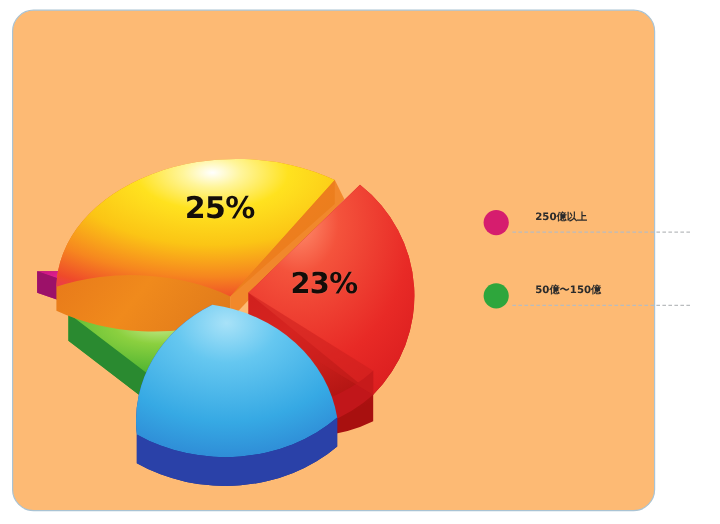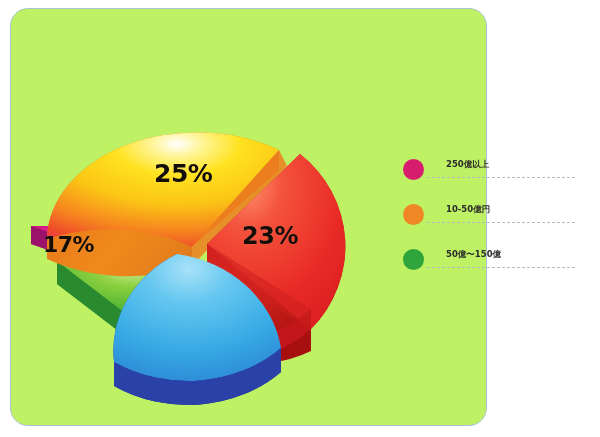--- a/index.html
+++ b/index.html
@@ -1,23 +1,23 @@
 <!DOCTYPE html>
 <html><head>
 <meta charset="utf-8">
 <style>
   html,body{margin:0;padding:0;}
   body{
     width:600px;height:437px;overflow:hidden;background:#ffffff;
     font-family:"Liberation Sans","DejaVu Sans",sans-serif;
   }
   .card{
-    position:absolute;left:10px;top:8px;width:477px;height:418px;
+    position:absolute;left:10px;top:8px;width:536px;height:418px;
     box-sizing:border-box;
-    background:#bef264;
+    background:#fdba74;
     border:1.5px solid #a9c3d4;
     border-radius:18px;
   }
 
   
   .chart-area{
     position:absolute;left:18px;top:105px;width:350px;height:300px;
   }
   .pie-svg{position:absolute;left:0;top:0;}
 
@@ -35,21 +35,21 @@
   .pct-23{left:213px;top:108px;font-size:24px;}
   .pct-24{left:139px;top:170px;font-size:24px;}
   .pct-20{left:52px;top:163px;font-size:23px;}
   .pct-17{left:14px;top:118px;font-size:22px;}
 
   
   .legend{
     position:absolute;left:392px;top:148px;width:178px;
   }
   .legend-item{
-    position:relative;height:45px;
+    position:relative;height:45px;margin-top:16px;
   }
   .dot{
     position:absolute;left:0;top:2px;width:21px;height:21px;border-radius:50%;
   }
   .legend-label{
     position:absolute;left:43px;top:2px;
     font-size:8.5px;color:#2b2b2b;font-weight:bold;
     font-family:"DejaVu Sans","Liberation Sans",sans-serif;
     white-space:nowrap;
   }
@@ -163,36 +163,30 @@
 
       <g>
         <path d="M 148 140 A 122 110 0 0 0 85 248 L 85 272 A 130 108 0 0 0 252 258 L 252 234 A 124 112 0 0 0 148 162 Z" fill="url(#gBlueSide)"></path>
         <path d="M 148 140 A 124 112 0 0 1 252 234 A 130 108 0 0 1 85 248 A 122 110 0 0 1 148 140 Z" fill="url(#gBlueTop)"></path>
         <path d="M 85 248 A 130 108 0 0 0 252 234 L 252 258 A 130 108 0 0 1 85 272 Z" fill="#2a41a8"></path>
       </g>
     </svg>
 
     <div class="pct pct-25">25%</div>
     <div class="pct pct-23">23%</div>
-    <div class="pct pct-17">17%</div>
   </div>
 
   <div class="legend">
 
     <div class="legend-item">
       <span class="dot" style="background:#d61d6e"></span>
       <span class="legend-label">250億以上</span>
       <span class="legend-rule"></span>
     </div>
 
-    <div class="legend-item">
-      <span class="dot" style="background:#ef8724"></span>
-      <span class="legend-label">10-50億円</span>
-      <span class="legend-rule"></span>
-    </div>
 
     <div class="legend-item">
       <span class="dot" style="background:#2ea63c"></span>
       <span class="legend-label">50億〜150億</span>
       <span class="legend-rule"></span>
     </div>
 
 
 
   </div>

